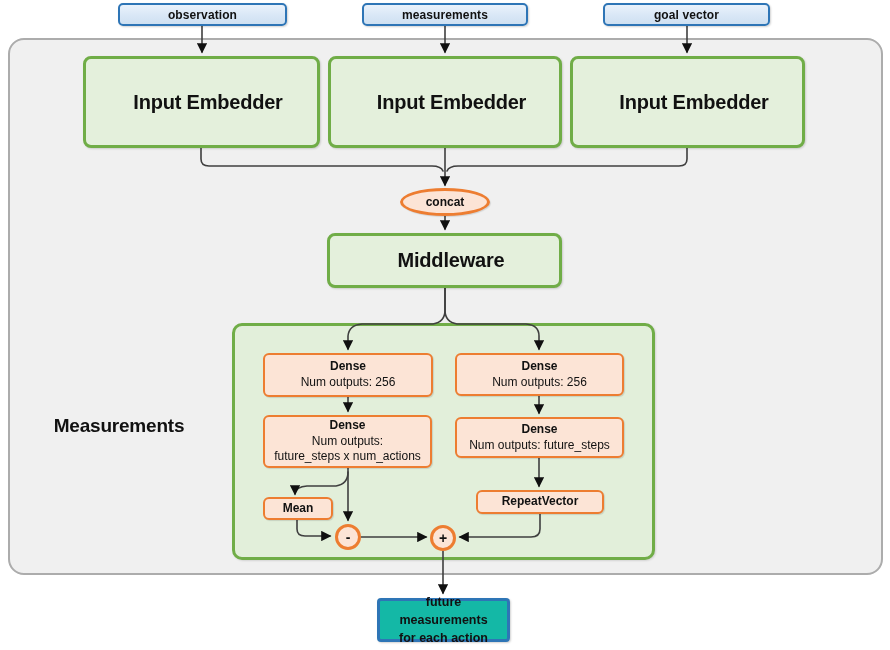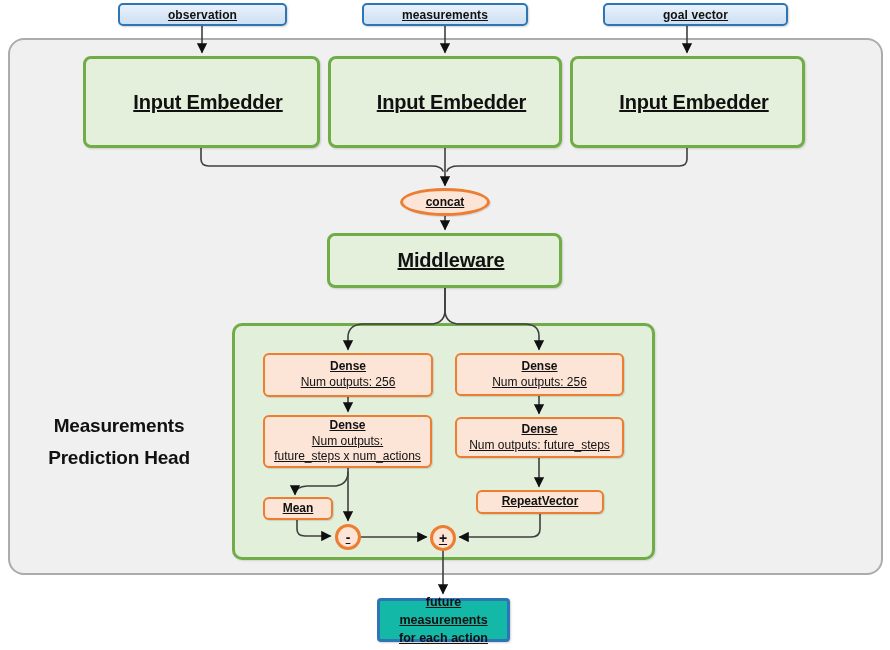--- a/index.html
+++ b/index.html
@@ -10,21 +10,21 @@
   .outer-container{
     position:absolute;left:8px;top:38px;width:875px;height:537px;
     background:#f0f0f0;border:2px solid #acacac;border-radius:16px;box-sizing:border-box;
   }
   .head-container{
     position:absolute;left:232px;top:323px;width:423px;height:237px;
     background:#e2efda;border:3px solid #70ad47;border-radius:10px;box-sizing:border-box;
     box-shadow:1px 1px 2px rgba(0,0,0,0.12);
   }
   svg.connectors{position:absolute;left:0;top:0;z-index:3;}
-  .node{position:absolute;z-index:4;display:flex;flex-direction:column;align-items:center;justify-content:center;box-sizing:border-box;text-align:center;text-decoration:underline;}
+  .node{position:absolute;z-index:4;display:flex;flex-direction:column;align-items:center;justify-content:center;box-sizing:border-box;text-align:center;}
   .blue-box{
     background:linear-gradient(180deg,#eaf2fb 0%,#d9e7f6 55%,#cfe0f1 100%);
     border:2px solid #2e75b6;border-radius:5px;
     font-weight:bold;font-size:12px;letter-spacing:0.1px;
     box-shadow:1px 1px 2px rgba(0,0,0,0.18);
   }
   .green-box{
     background:#e4f0dc;border:3px solid #70ad47;border-radius:8px;
     font-weight:bold;font-size:20px;letter-spacing:-0.2px;
     box-shadow:1px 1px 2px rgba(0,0,0,0.15);
@@ -59,21 +59,20 @@
 </head>
 <body>
 
 <div class="stage">
 
   <div class="outer-container"></div>
   <div class="head-container"></div>
 
   <div class="head-title">
     <span>Measurements</span><br>
-    <span>Prediction Head</span>
   </div>
 
   <svg class="connectors" width="890" height="650" viewBox="0 0 890 650">
     <defs>
       <marker id="arrow" viewBox="0 0 10 10" refX="8.5" refY="5" markerWidth="6.5" markerHeight="6.5" orient="auto-start-reverse">
         <path d="M0,0 L10,5 L0,10 z" fill="#101010"></path>
       </marker>
     </defs>
     <g fill="none" stroke="#3f3f3f" stroke-width="1.6" stroke-linecap="round">
       <path d="M202,25 L202,52" marker-end="url(#arrow)"></path>
@@ -103,21 +102,21 @@
       <path d="M443,551 L443,593" marker-end="url(#arrow)"></path>
     </g>
   </svg>
 
   <div class="node blue-box" style="left:118px;top:3px;width:169px;height:23px;">
     <span>observation</span>
   </div>
   <div class="node blue-box" style="left:362px;top:3px;width:166px;height:23px;">
     <span>measurements</span>
   </div>
-  <div class="node blue-box" style="left:603px;top:3px;width:185px;height:23px;">
+  <div class="node blue-box" style="left:603px;top:3px;width:167px;height:23px;">
     <span>goal vector</span>
   </div>
 
   <div class="node green-box" style="left:83px;top:56px;width:237px;height:92px;">
     <span>Input Embedder</span>
   </div>
   <div class="node green-box" style="left:328px;top:56px;width:234px;height:92px;">
     <span>Input Embedder</span>
   </div>
   <div class="node green-box" style="left:570px;top:56px;width:235px;height:92px;">

